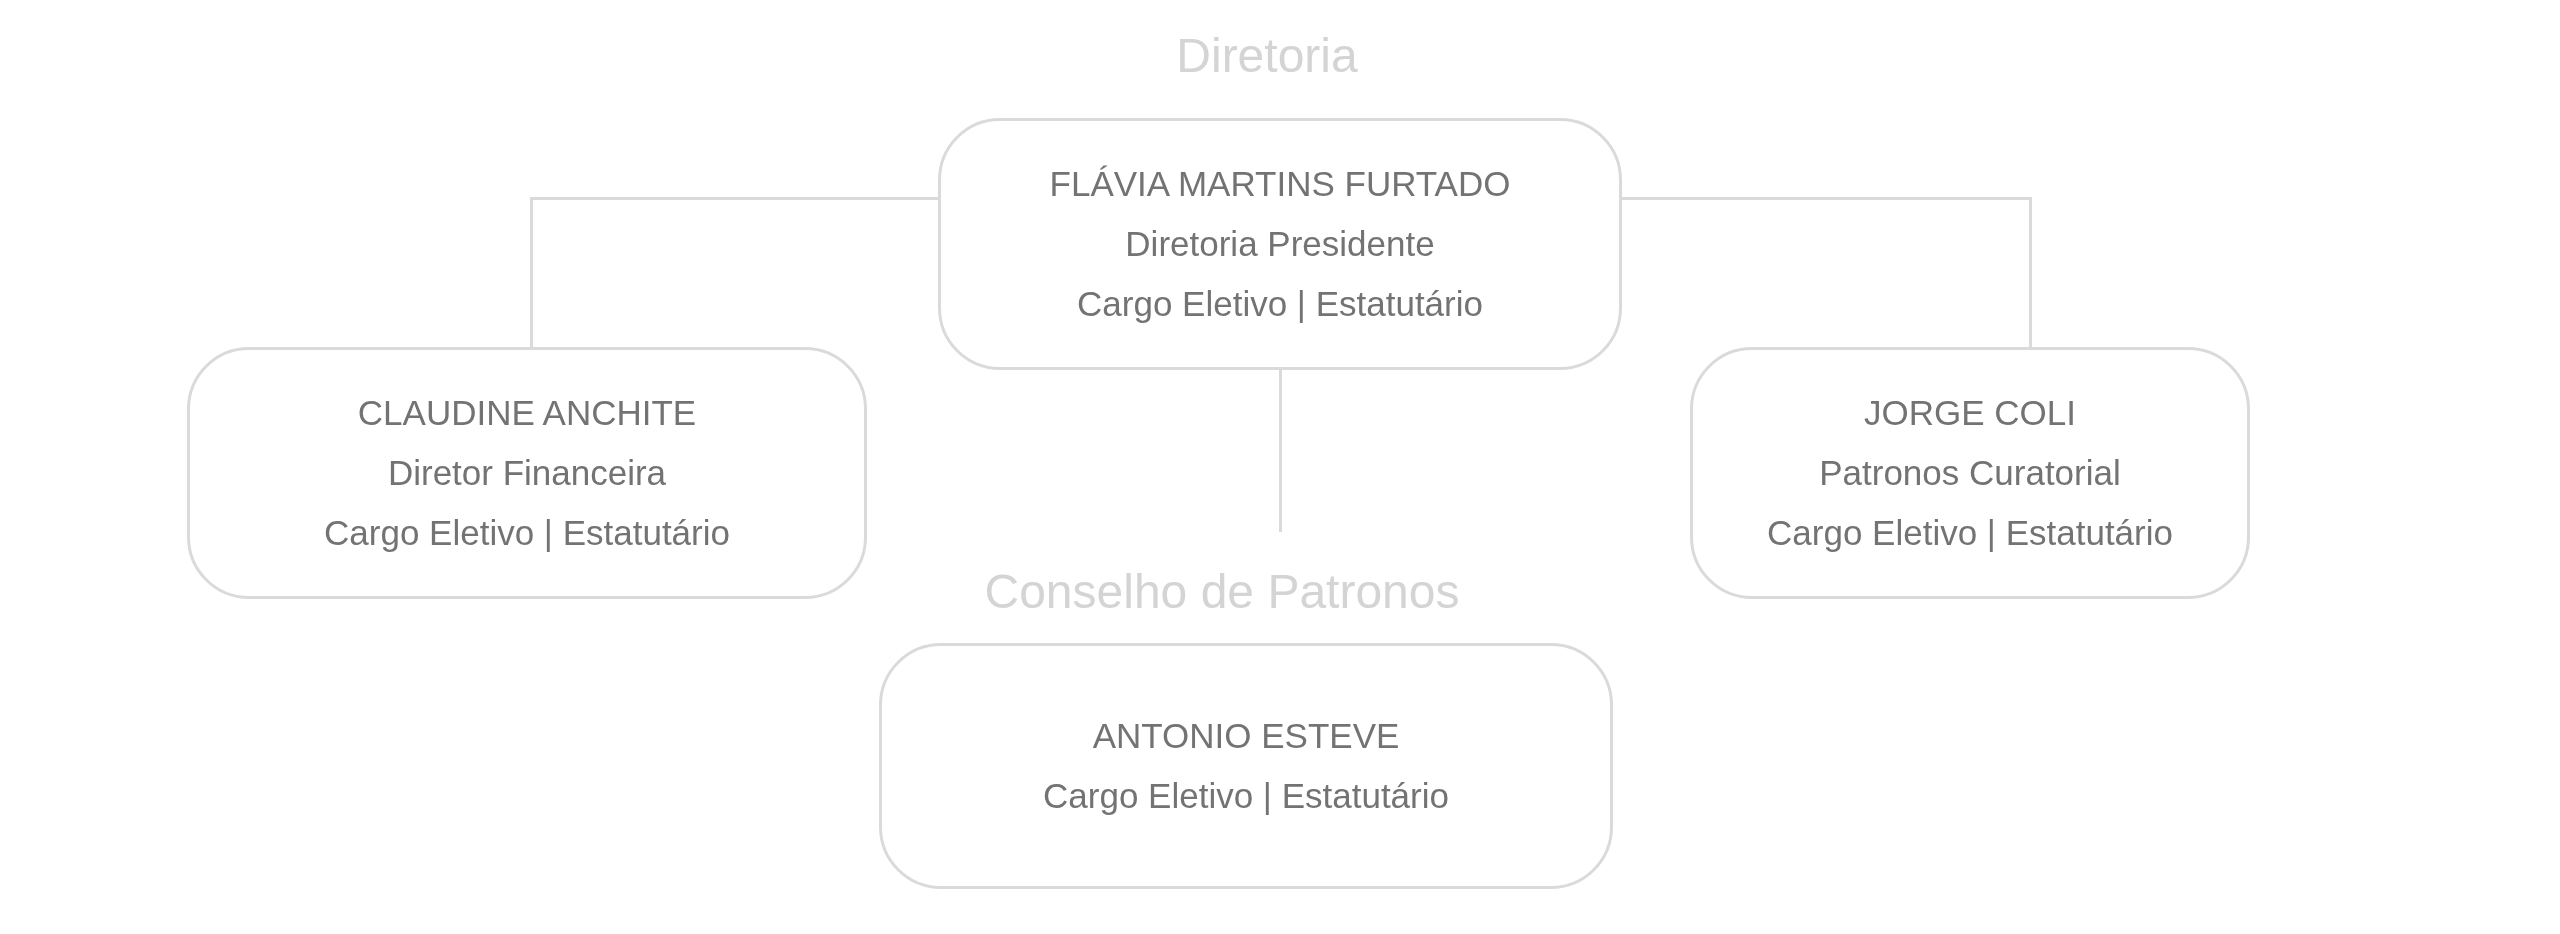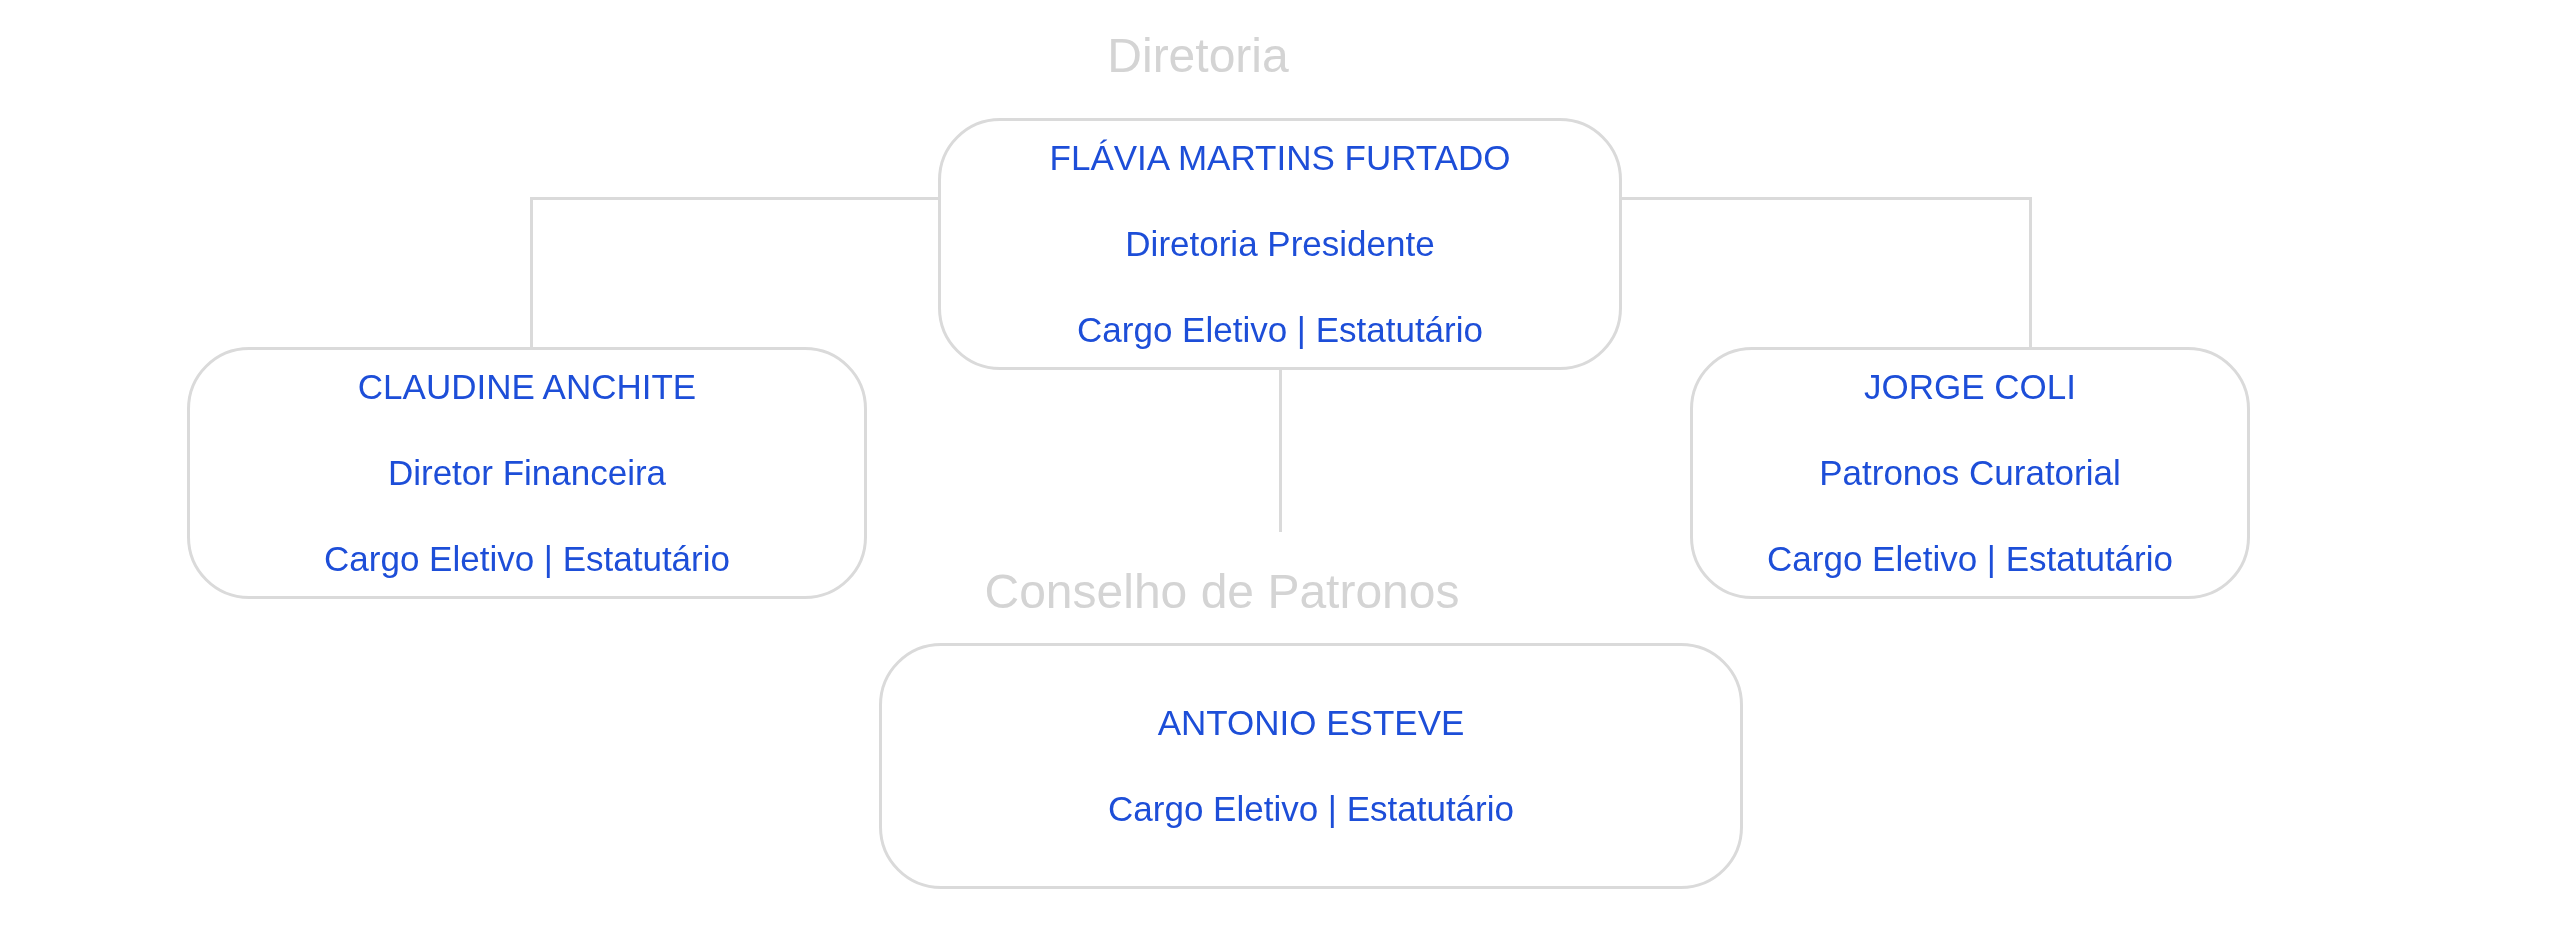--- a/index.html
+++ b/index.html
@@ -32,43 +32,42 @@
     position: absolute;
     box-sizing: border-box;
     border: 3px solid #dadada;
     border-radius: 62px;
     background: #ffffff;
     display: flex;
     flex-direction: column;
     justify-content: center;
     align-items: center;
     text-align: center;
-    color: #1d4ed8;
+    color: #737373;
     font-size: 35px;
     line-height: 60px;
     white-space: nowrap;
-    gap: 26px;
   }
   .node .node-line { width: 100%; }
   .connector {
     position: absolute;
     background: #dadada;
   }
   #node-flavia   { left: 938px;  top: 118px; width: 684px; height: 252px; }
   #node-claudine { left: 187px;  top: 347px; width: 680px; height: 252px; }
   #node-jorge    { left: 1690px; top: 347px; width: 560px; height: 252px; text-align: center; }
-  #node-antonio  { left: 879px;  top: 643px; width: 864px; height: 246px; }
+  #node-antonio  { left: 879px;  top: 643px; width: 734px; height: 246px; }
 
   #conn-left-h  { left: 530px;  top: 197px; width: 411px; height: 3px; }
   #conn-left-v  { left: 530px;  top: 197px; width: 3px;   height: 152px; }
   #conn-right-h { left: 1620px; top: 197px; width: 412px; height: 3px; }
   #conn-right-v { left: 2029px; top: 197px; width: 3px;   height: 152px; }
   #conn-mid-v   { left: 1279px; top: 369px; width: 3px;   height: 163px; }
 
-  #title-diretoria { left: 1198px; top: 31px; }
+  #title-diretoria { left: 1267px; top: 31px; }
   #title-conselho  { left: 1222px; top: 567px; }
 </style>
 </head>
 <body>
 
 <div class="canvas">
 
   <div class="tree-title" id="title-diretoria">Diretoria</div>
 
   <div class="connector" id="conn-left-h"></div>

